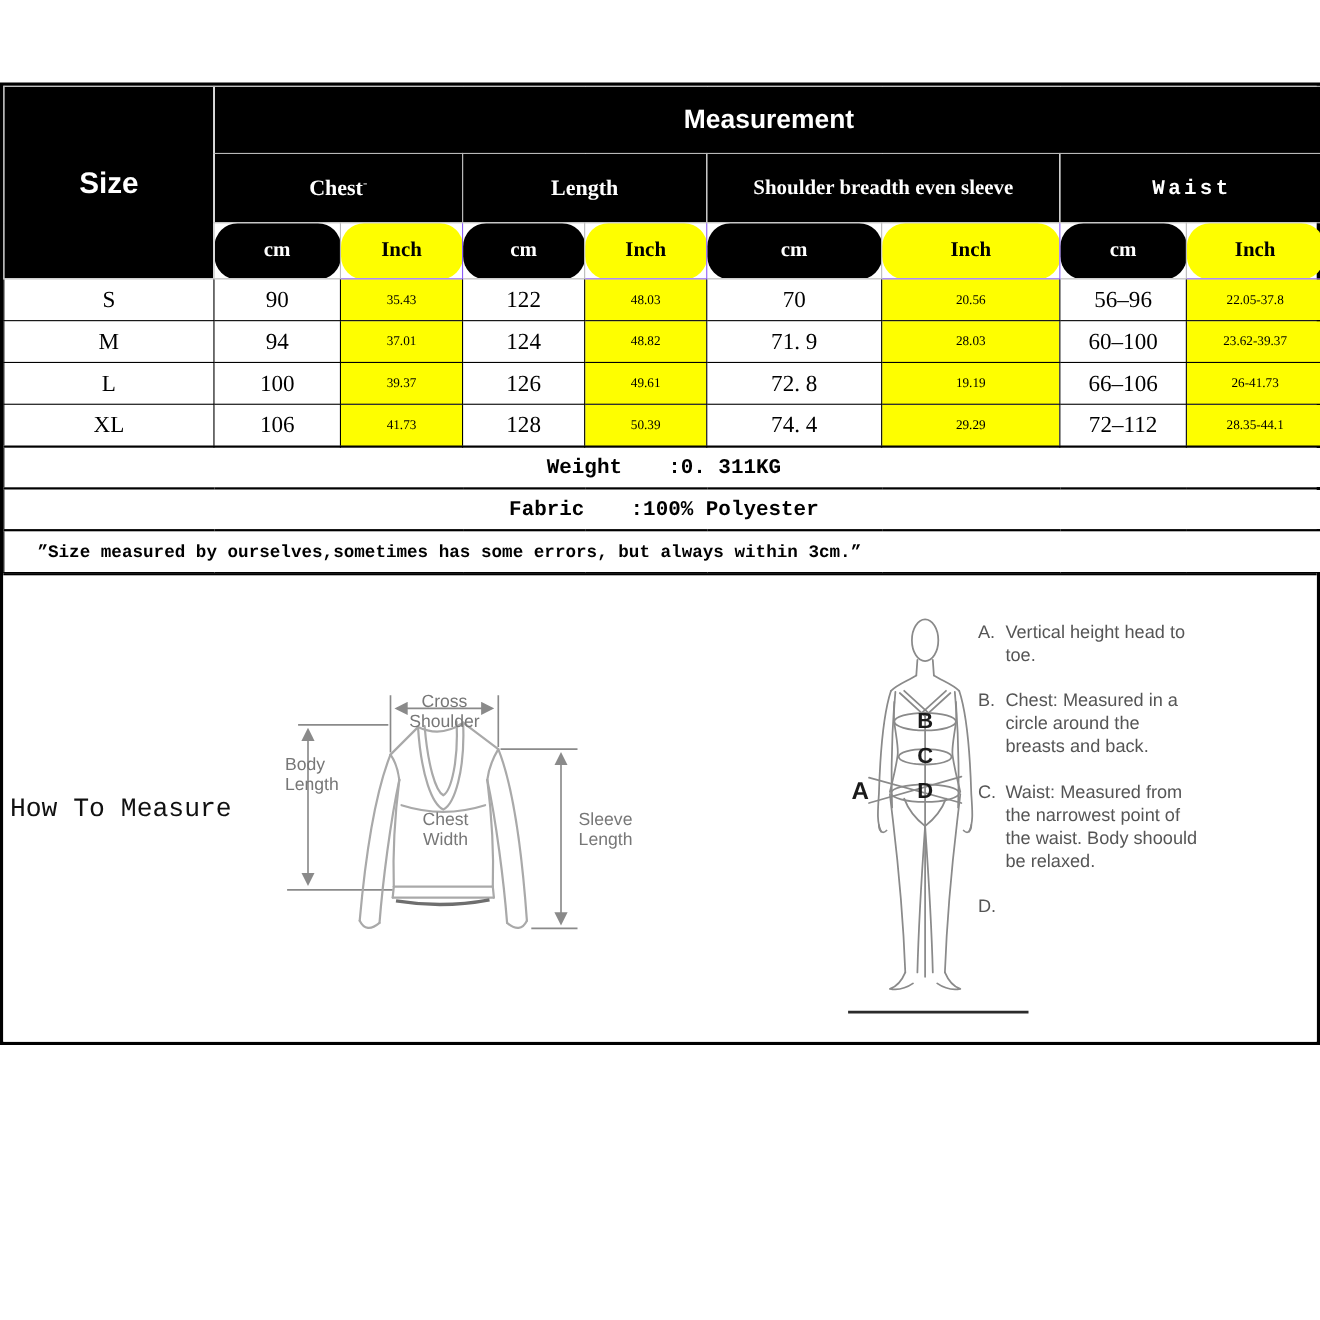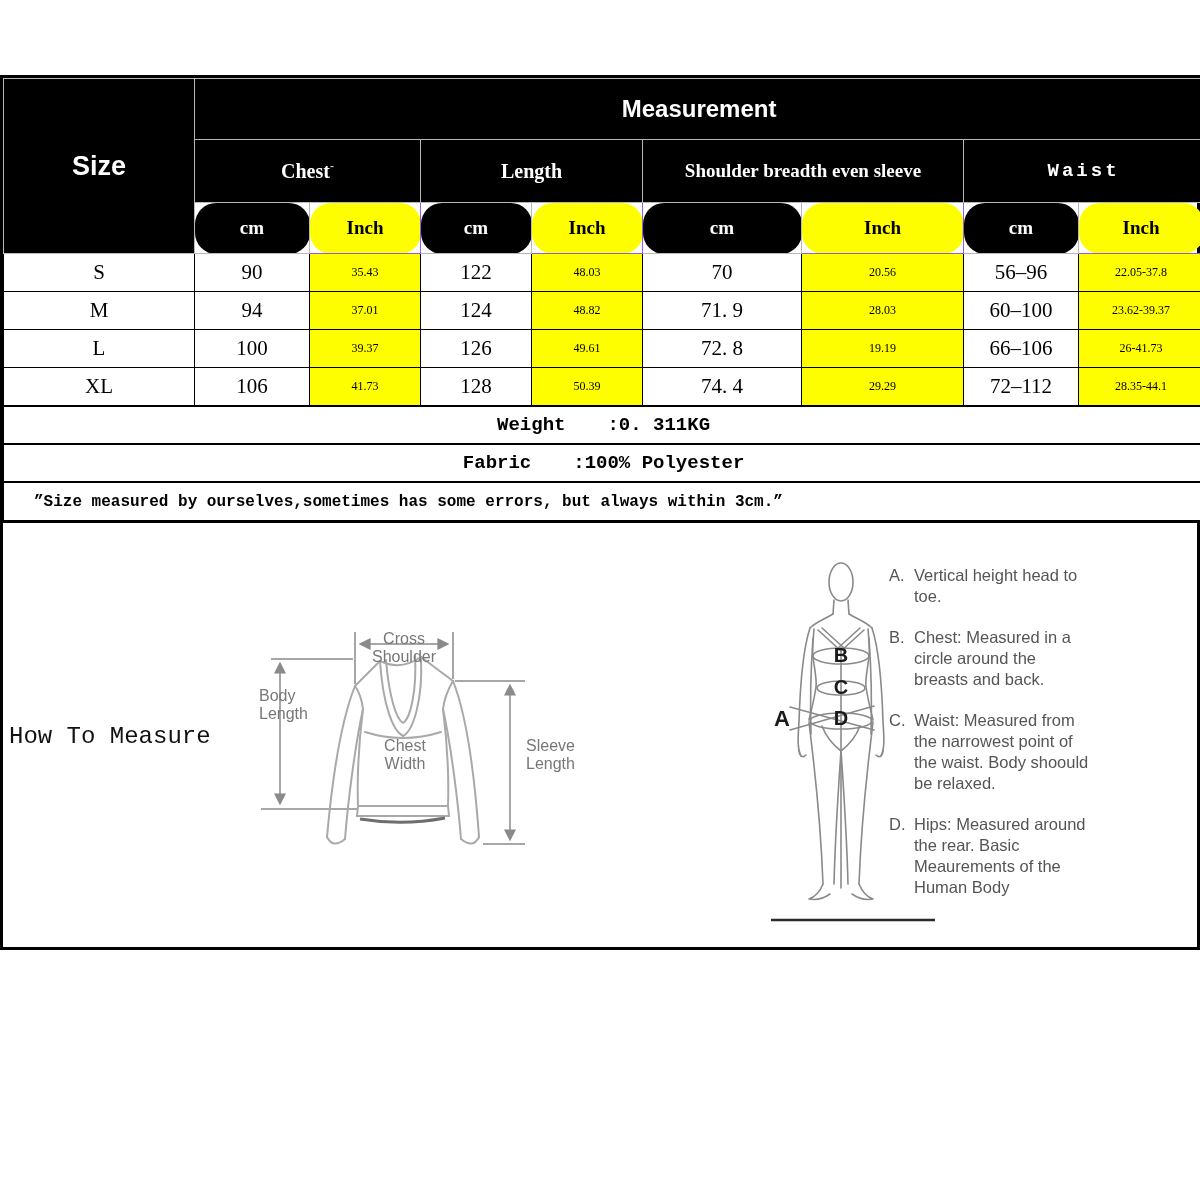--- a/index.html
+++ b/index.html
@@ -247,19 +247,18 @@
         <div class="note-block">
           <span class="pfx">B.</span>
           <span class="txt">Chest: Measured in a circle around the breasts and back.</span>
         </div>
         <div class="note-block">
           <span class="pfx">C.</span>
           <span class="txt">Waist: Measured from the narrowest point of the waist. Body shoould be relaxed.</span>
         </div>
         <div class="note-block">
           <span class="pfx">D.</span>
-          <span class="txt">Hips: Measured around the rear. Basic Meaurements of the Human Body</span>
         </div>
       </div>
     </div>
 
   </div>
 </div>
 
 </body></html>

